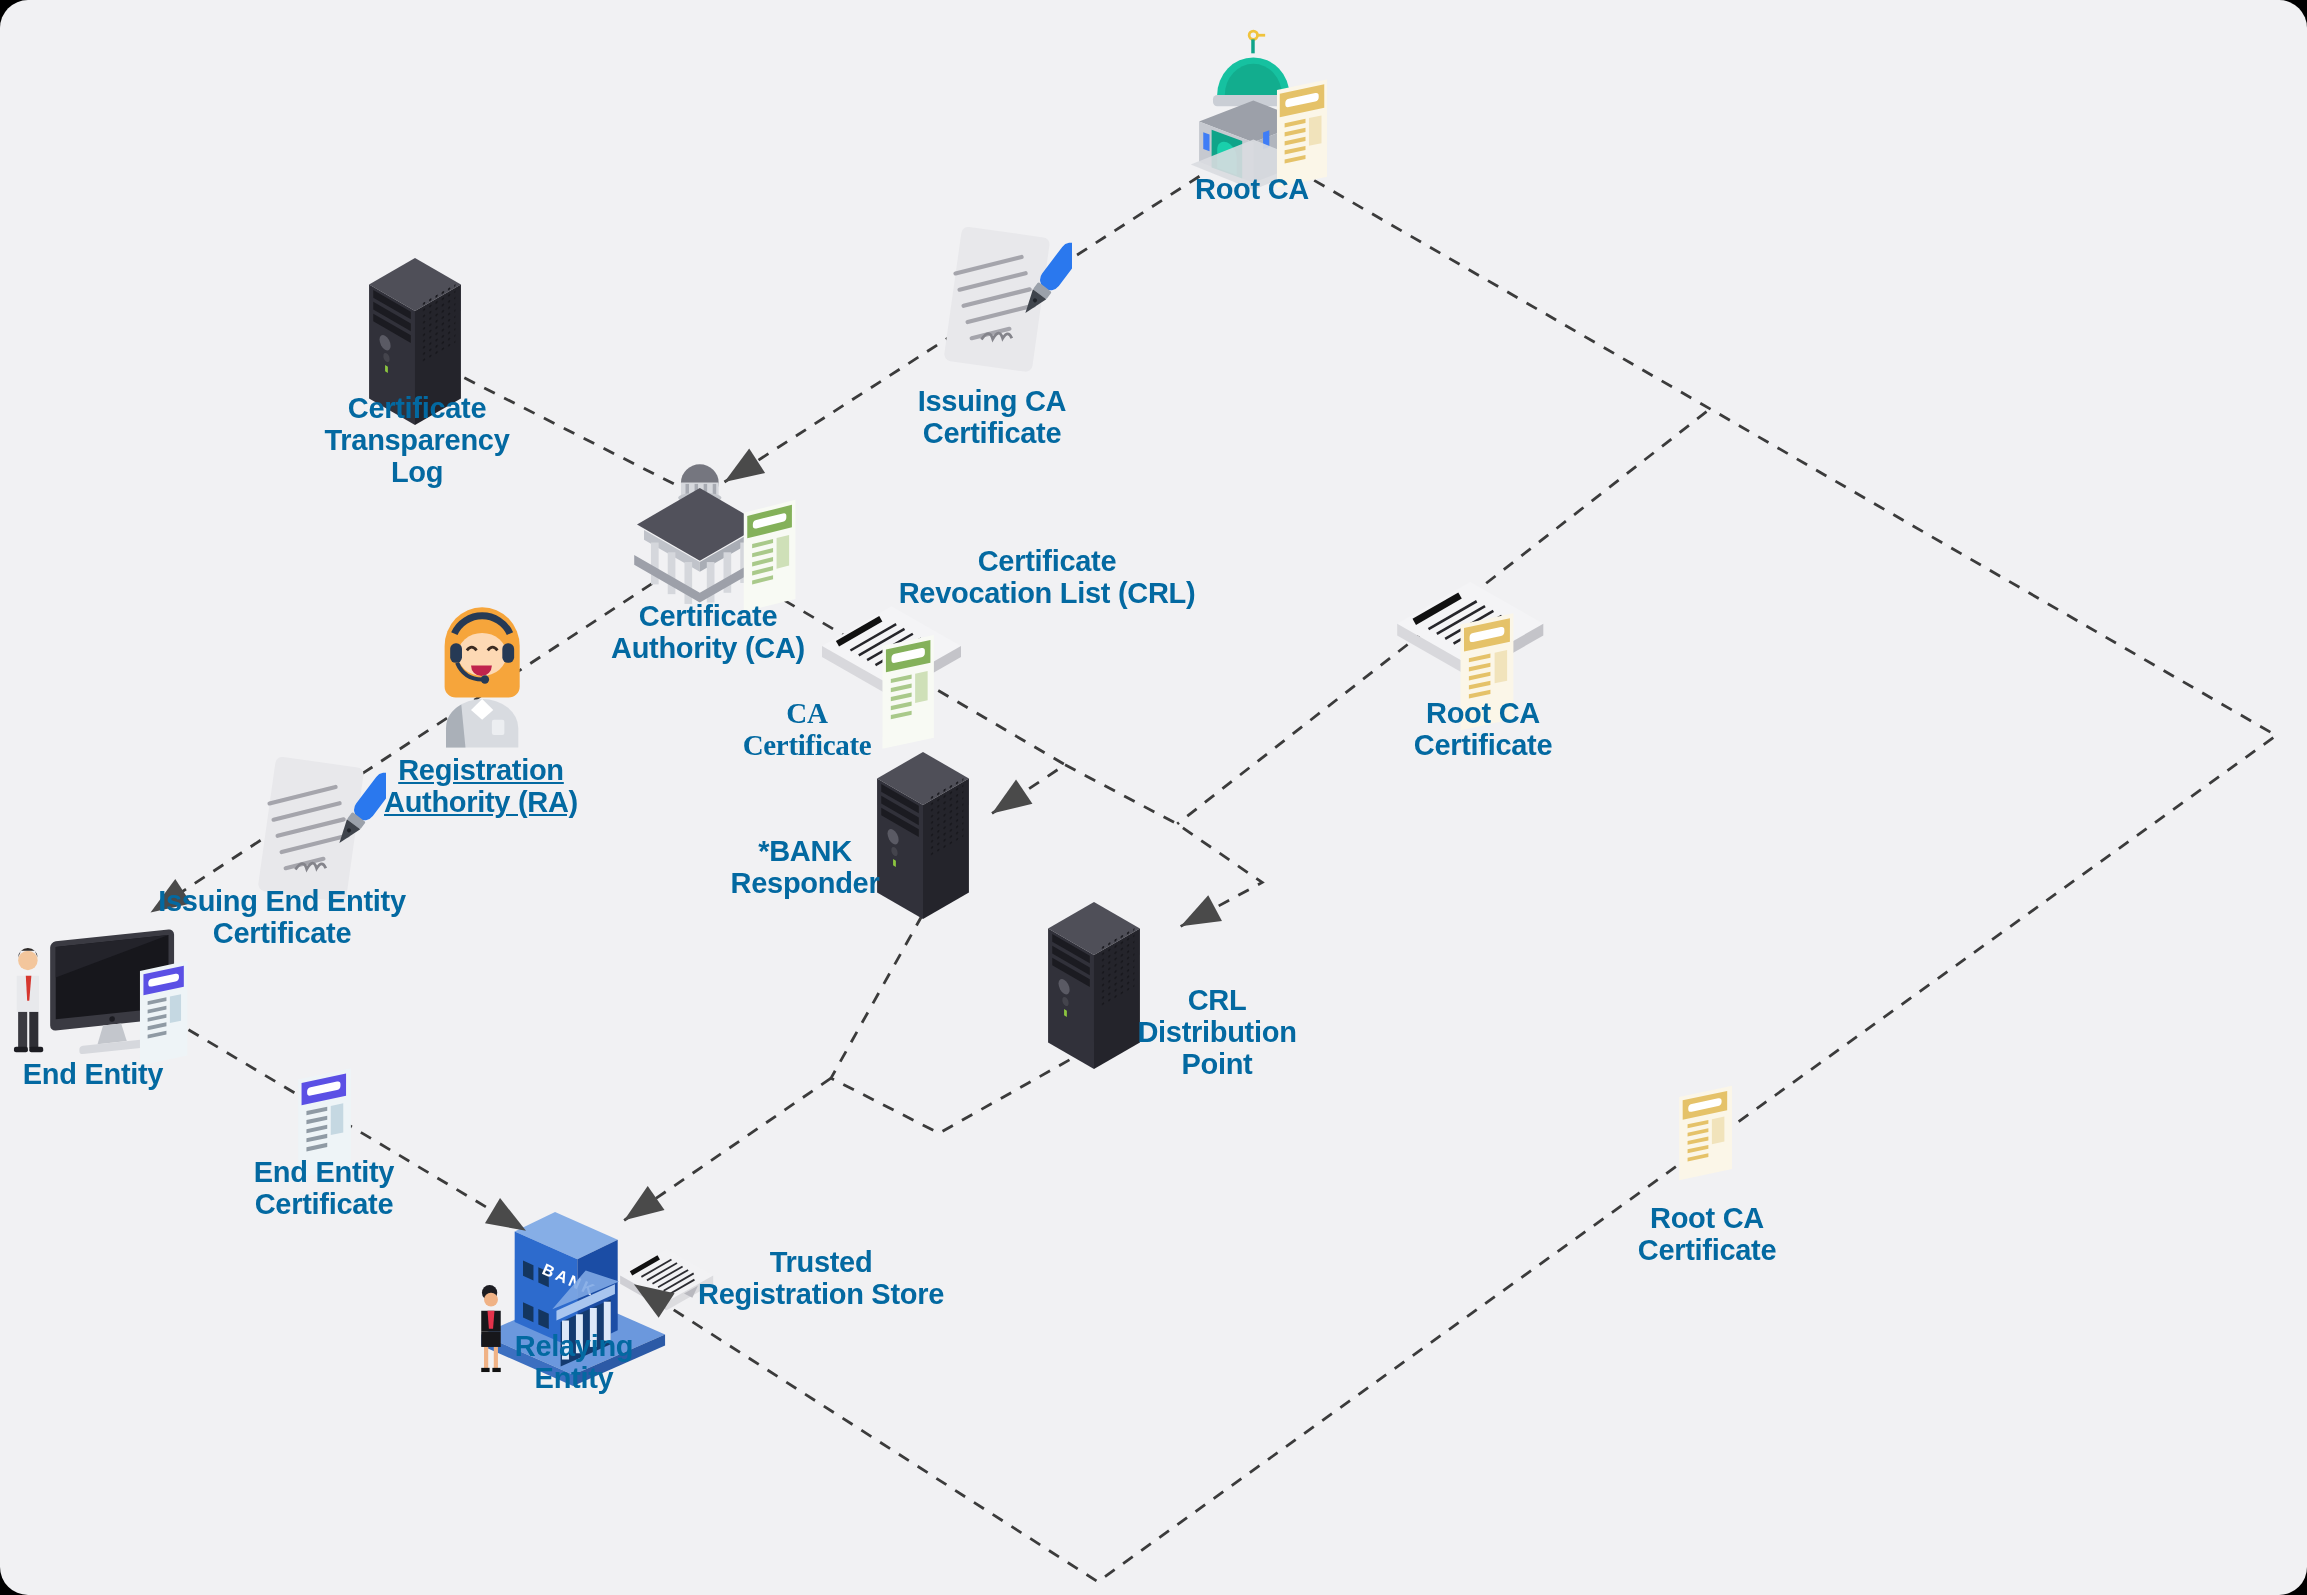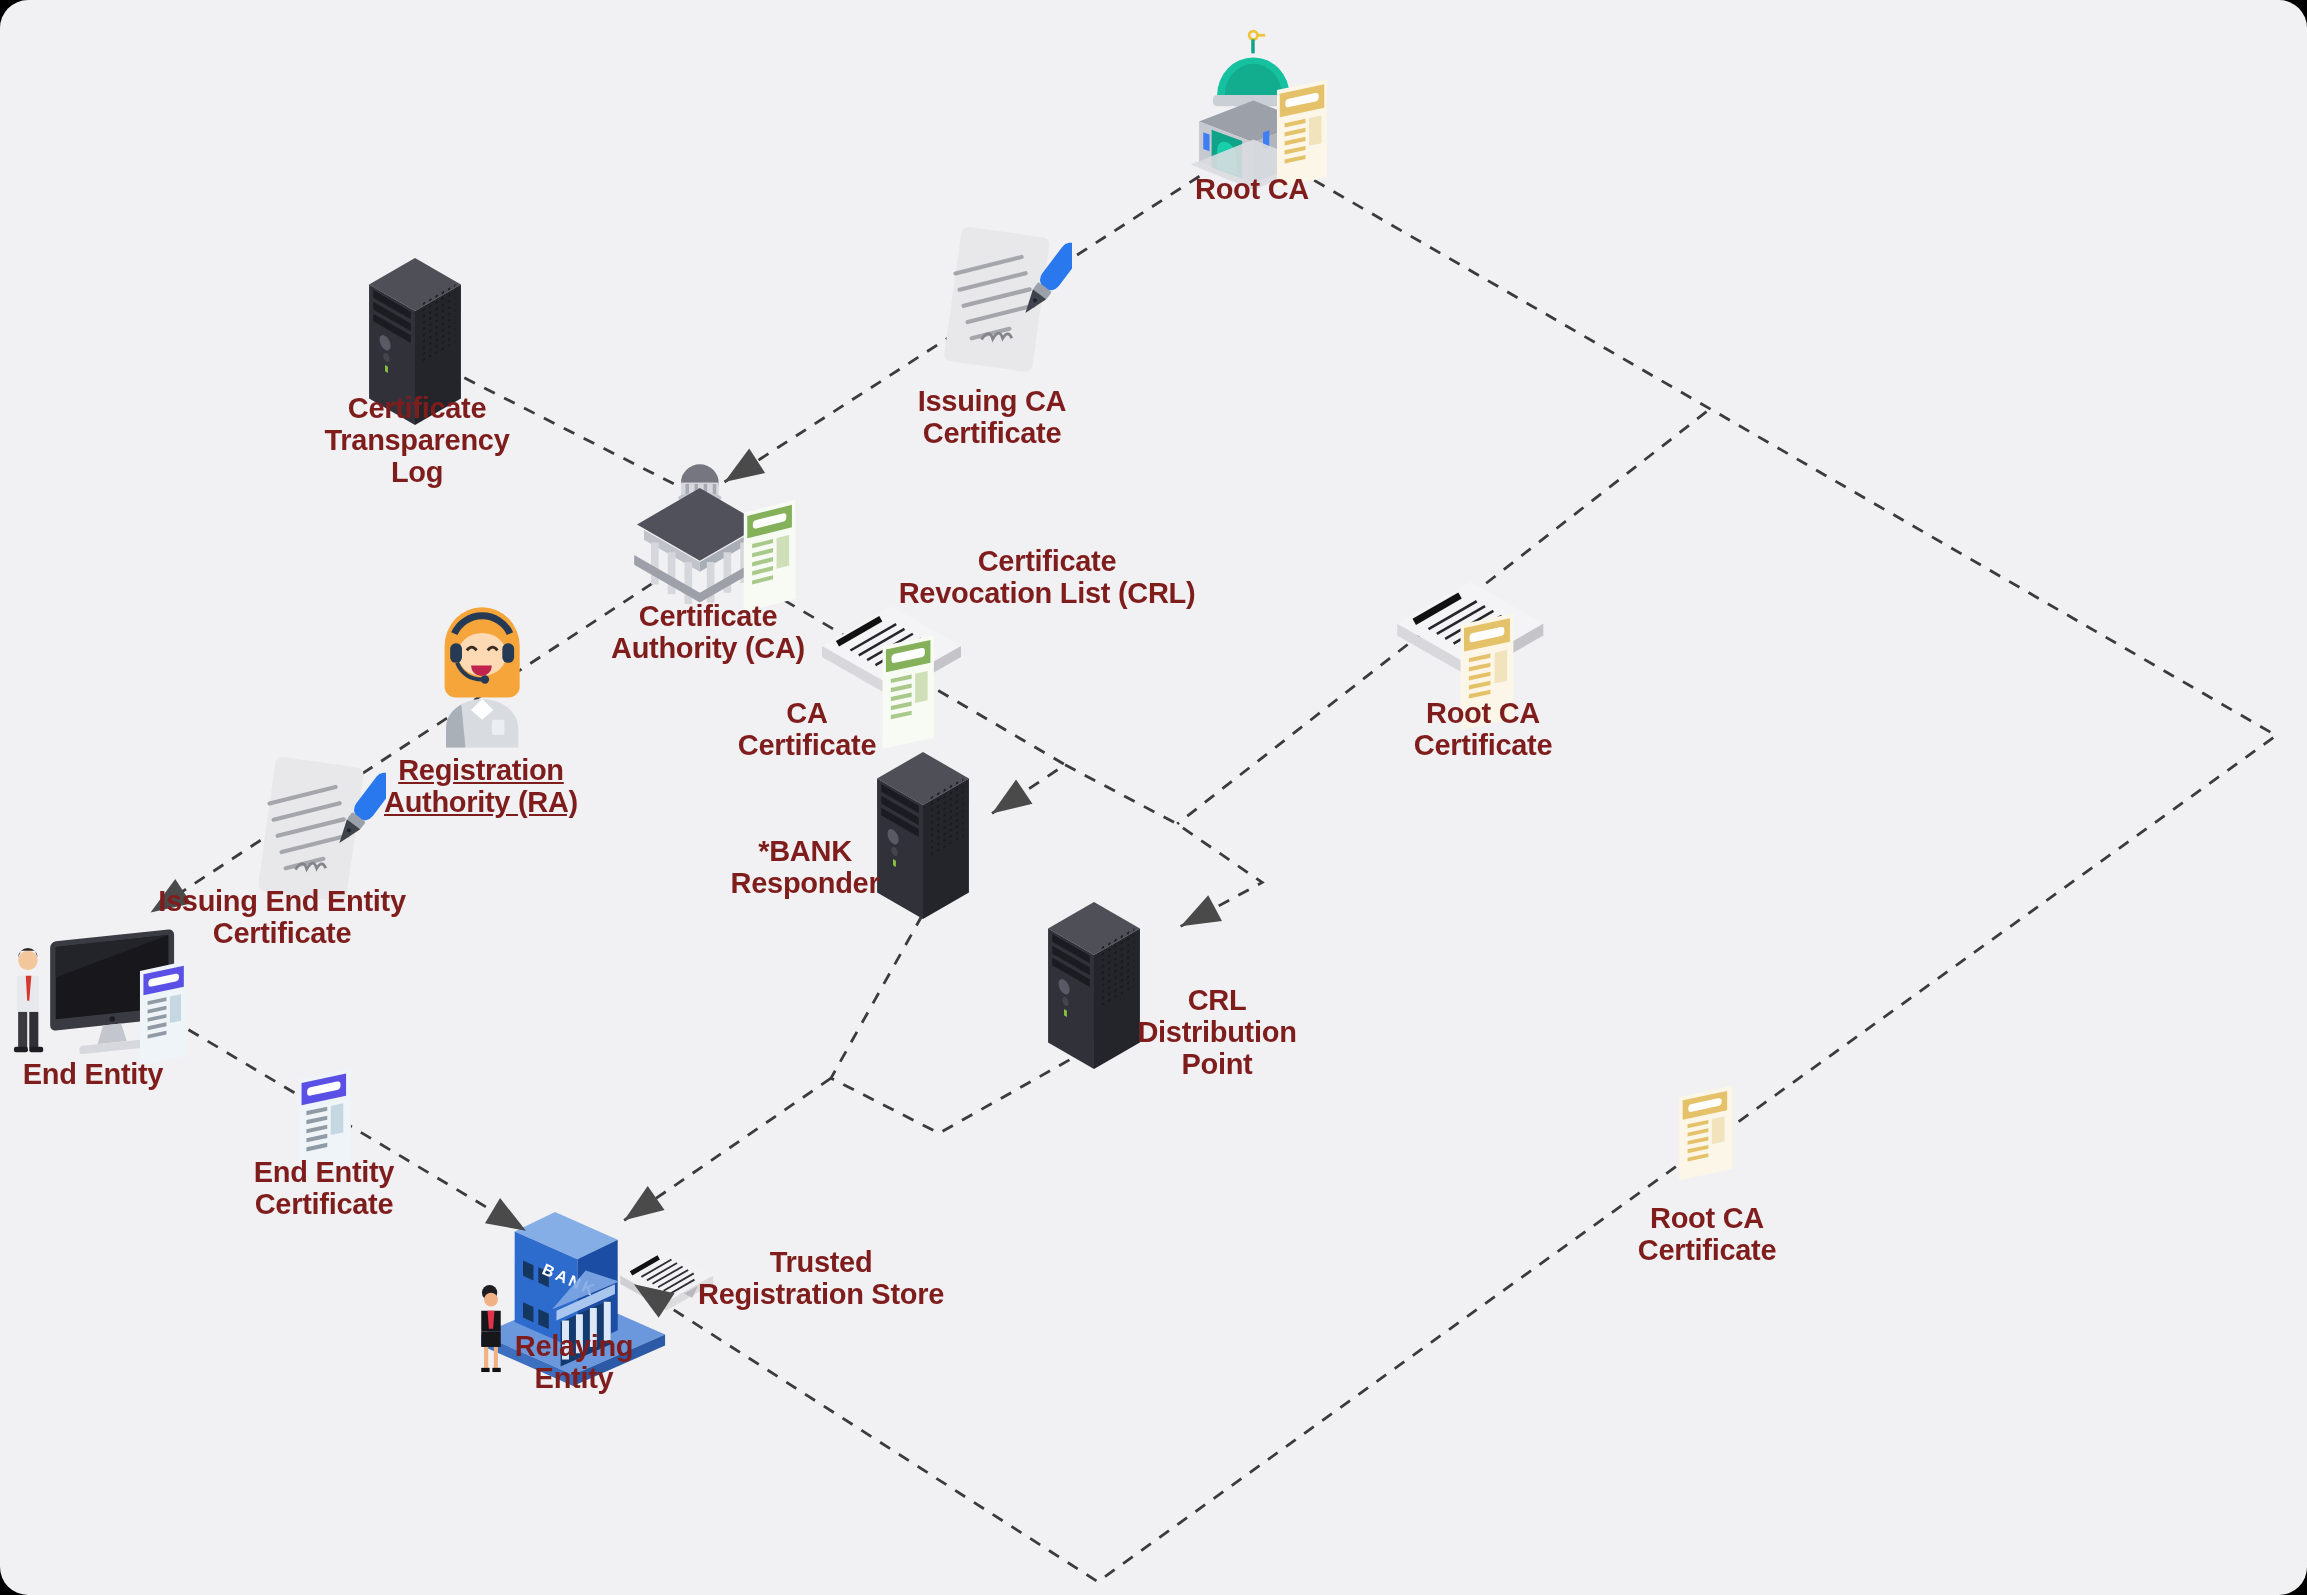--- a/index.html
+++ b/index.html
@@ -2,21 +2,21 @@
 <html style="font-size:11px"><head>
 <meta charset="utf-8">
 <style>
   html,body{margin:0;padding:0;background:#000;}
   .frame{position:relative;width:2307px;height:1595px;background:#000;}
   .canvas{position:absolute;inset:0;background:#f1f1f3;border-radius:28px;overflow:hidden;
           font-family:"Liberation Sans", sans-serif;}
   .layer{position:absolute;left:0;top:0;width:2307px;height:1595px;pointer-events:none;}
   .node{position:absolute;}
   .label{position:absolute;transform:translate(-50%,-50%);text-align:center;
-         font-weight:700;font-size:29px;line-height:32px;color:#7f1d1d;
+         font-weight:700;font-size:29px;line-height:32px;color:#0369a1;
          white-space:pre-line;letter-spacing:-0.3px;}
   svg{display:block;overflow:visible;}
 </style>
 </head>
 <body>
 
 <div class="frame">
 <div class="canvas">
 
   <svg class="layer" width="2307" height="1595" viewBox="0 0 3312 2290">
@@ -463,21 +463,21 @@
   <div class="label" style="left:1252px;top:189px;">Root CA</div>
   <div class="label" style="left:417px;top:440px;">Certificate
 Transparency
 Log</div>
   <div class="label" style="left:992px;top:417px;">Issuing CA
 Certificate</div>
   <div class="label" style="left:708px;top:632px;">Certificate
 Authority (CA)</div>
   <div class="label" style="left:1047px;top:577px;">Certificate
 Revocation List (CRL)</div>
-  <div class="label" style="left:807px;top:729px;">CA
+  <div class="label" style="left:807px;top:729px;font-family:Liberation Serif, serif;">CA
 Certificate</div>
   <div class="label" style="left:1483px;top:729px;">Root CA
 Certificate</div>
   <div class="label" style="left:805px;top:867px;">*BANK
 Responder</div>
   <div class="label" style="left:1217px;top:1020px;margin-top:12px;">CRL
 Distribution
 Point</div>
   <div class="label" style="left:481px;top:786px;text-decoration:underline;">Registration
 Authority (RA)</div>

